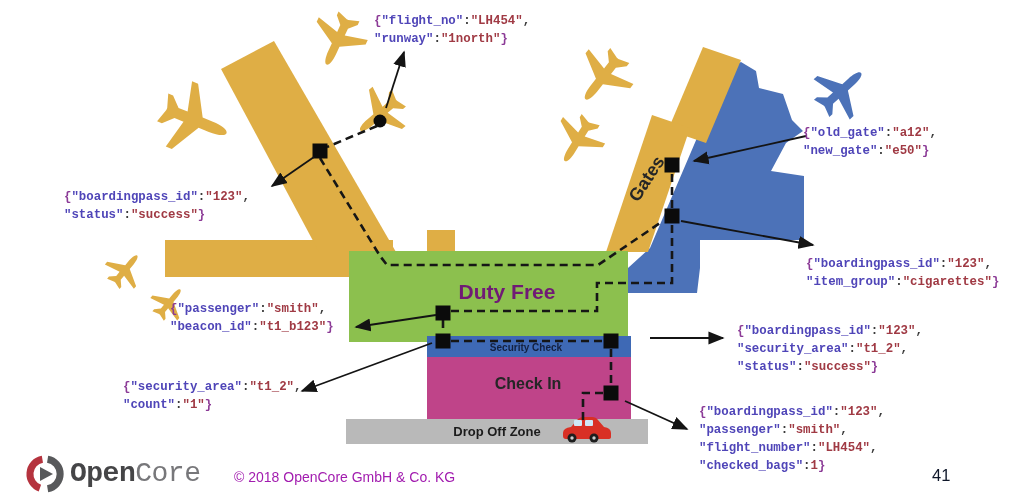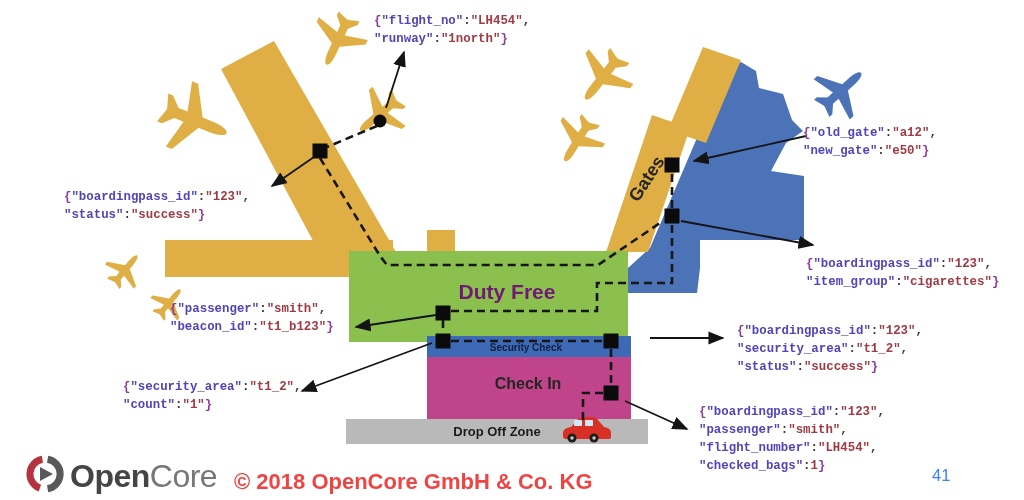--- a/index.html
+++ b/index.html
@@ -18,25 +18,25 @@
   .lbl-dropoff{font-size:13px;font-weight:700;color:#1c1c1c;}
   .lbl-gates{font-size:18px;font-weight:700;color:#262626;transform:translate(-50%,-50%) rotate(-57deg);}
   .json-label{
     position:absolute;font-family:"Liberation Mono",monospace;font-weight:700;
     font-size:12.4px;line-height:18px;white-space:pre;color:#3a3a3a;
   }
   .jk{color:var(--json_key,#4F45B8);}
   .jv{color:var(--json_value,#A03A44);}
   .jb{color:var(--json_brace,#8B3A96);}
   .jp{color:#3a3a3a;}
-  .footer-logo-text{position:absolute;left:70px;top:458px;font-size:32px;letter-spacing:-0.5px;white-space:nowrap;}
+  .footer-logo-text{position:absolute;left:70px;top:458px;font-size:28px;letter-spacing:-0.5px;white-space:nowrap;font-family:Liberation Mono, monospace;}
   .logo-bold{font-weight:800;color:#454547;}
   .logo-light{font-weight:400;color:#77777a;}
-  .copyright{position:absolute;left:234px;top:469px;font-size:22px;font-weight:700;color:#ef4444;white-space:nowrap;}
-  .page-number{position:absolute;left:932px;top:466px;font-size:16.5px;font-weight:400;color:#3b82f6;}
+  .copyright{position:absolute;left:234px;top:469px;font-size:14px;font-weight:400;color:#a21caf;white-space:nowrap;}
+  .page-number{position:absolute;left:932px;top:466px;font-size:16.5px;font-weight:400;color:#0f172a;}
 </style>
 </head>
 <body>
 
 <div class="stage">
 
   <svg width="1024" height="500" viewBox="0 0 1024 500">
     <defs>
       <marker id="arrow" viewBox="0 0 10 8" refX="9" refY="4" markerWidth="9" markerHeight="8" orient="auto-start-reverse">
         <path d="M0,0 L10,4 L0,8 Z" fill="#141414"></path>

